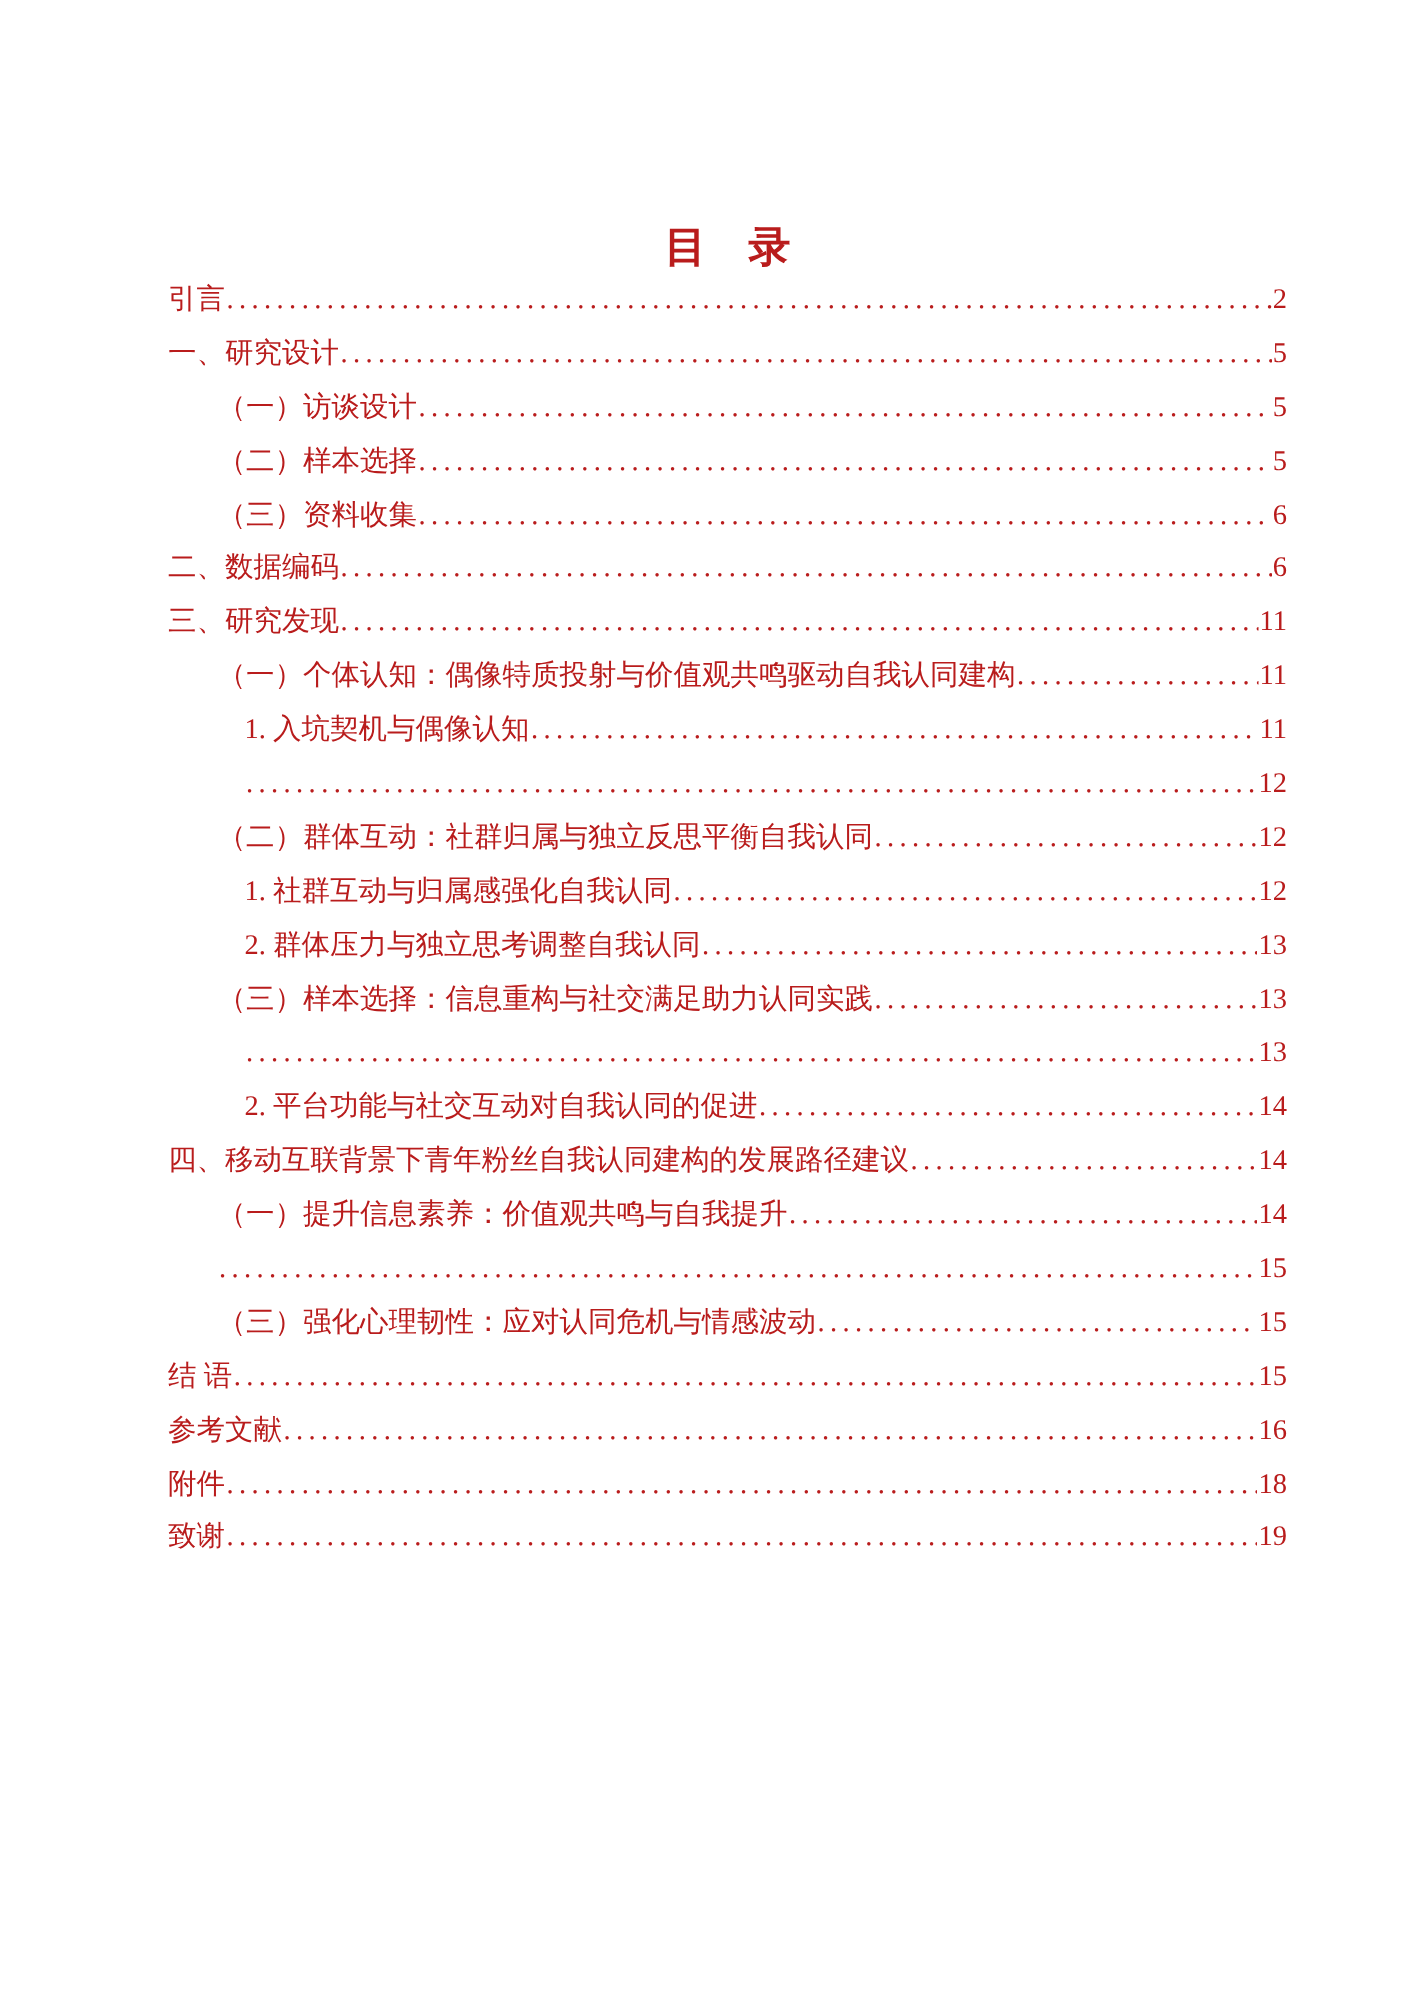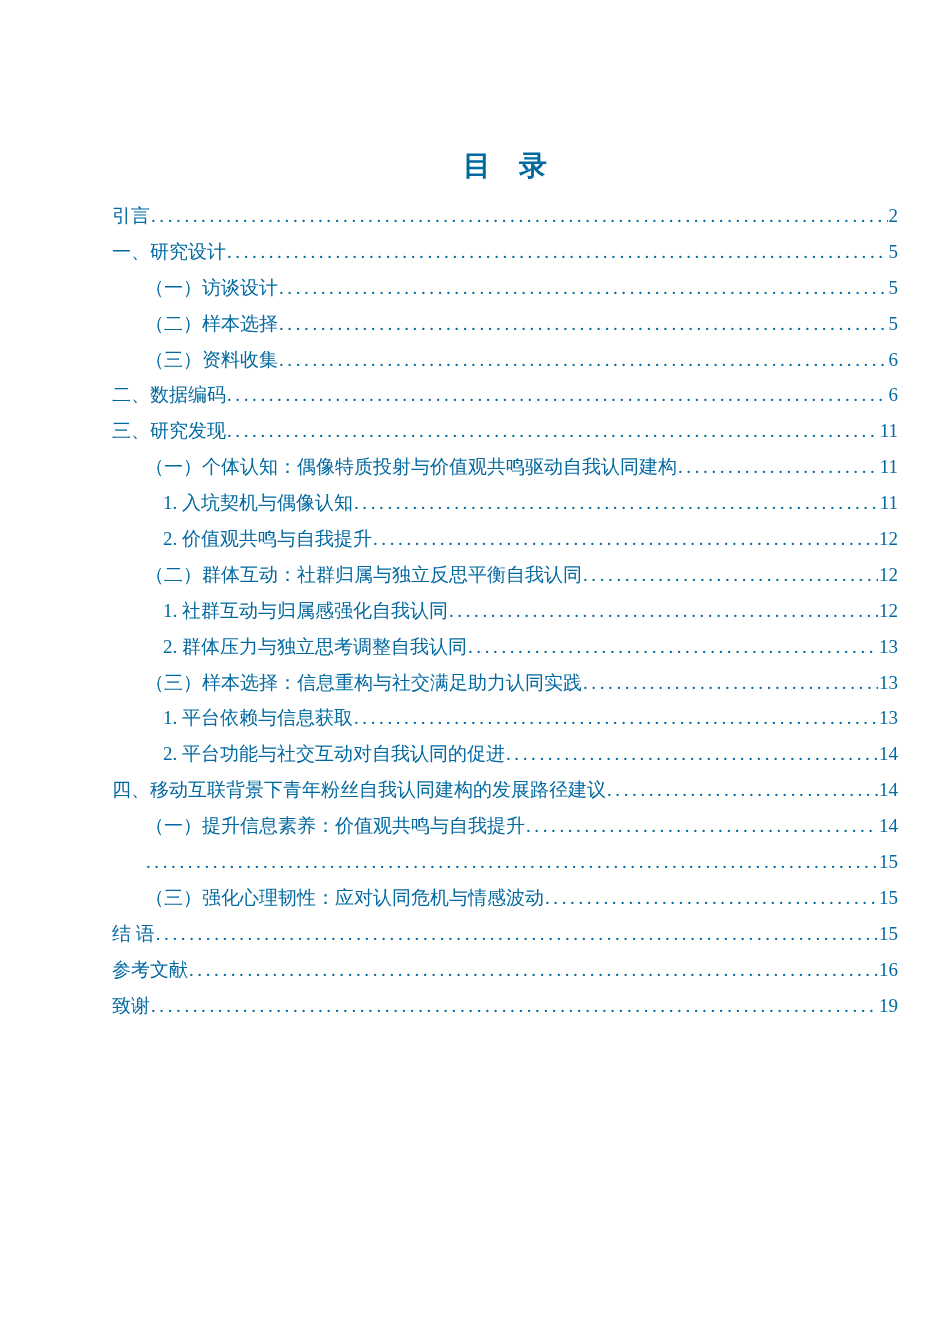--- a/index.html
+++ b/index.html
@@ -6,35 +6,35 @@
     margin: 0;
     padding: 0;
     background: #ffffff;
   }
   .page {
     position: relative;
     width: 950px;
     height: 1344px;
     background: #ffffff;
     box-sizing: border-box;
-    padding: 0 52px 0 112px;
+    padding: 0 92px 0 112px;
     font-family: "Liberation Serif", "DejaVu Serif", serif;
-    color: #0369a1;
+    color: #b91c1c;
     overflow: hidden;
   }
   .doc-title {
     padding-top: 149px;
     text-align: center;
     font-size: 28px;
     font-weight: bold;
     line-height: 33px;
     white-space: pre;
   }
   .toc {
-    margin-top: 16px;
+    margin-top: 0;
   }
   .toc-row {
     display: flex;
     align-items: baseline;
     height: 35.9px;
     line-height: 35.9px;
     font-size: 19px;
     overflow: hidden;
   }
   .toc-row.level-0 { padding-left: 0; }
@@ -117,21 +117,20 @@
     <span class="toc-pagenum">11</span>
   </div>
 
   <div class="toc-row level-2">
     <span class="toc-label">1. 入坑契机与偶像认知</span>
     <span class="toc-leader"></span>
     <span class="toc-pagenum">11</span>
   </div>
 
   <div class="toc-row level-2">
-    <span class="toc-label">2. 价值观共鸣与自我提升</span>
     <span class="toc-leader"></span>
     <span class="toc-pagenum">12</span>
   </div>
 
   <div class="toc-row level-1">
     <span class="toc-label">（二）群体互动：社群归属与独立反思平衡自我认同</span>
     <span class="toc-leader"></span>
     <span class="toc-pagenum">12</span>
   </div>
 
@@ -147,21 +146,20 @@
     <span class="toc-pagenum">13</span>
   </div>
 
   <div class="toc-row level-1">
     <span class="toc-label">（三）样本选择：信息重构与社交满足助力认同实践</span>
     <span class="toc-leader"></span>
     <span class="toc-pagenum">13</span>
   </div>
 
   <div class="toc-row level-2">
-    <span class="toc-label">1. 平台依赖与信息获取</span>
     <span class="toc-leader"></span>
     <span class="toc-pagenum">13</span>
   </div>
 
   <div class="toc-row level-2">
     <span class="toc-label">2. 平台功能与社交互动对自我认同的促进</span>
     <span class="toc-leader"></span>
     <span class="toc-pagenum">14</span>
   </div>
 
@@ -193,20 +191,25 @@
     <span class="toc-leader"></span>
     <span class="toc-pagenum">15</span>
   </div>
 
   <div class="toc-row level-0">
     <span class="toc-label">参考文献</span>
     <span class="toc-leader"></span>
     <span class="toc-pagenum">16</span>
   </div>
 
+  <div class="toc-row level-0">
+    <span class="toc-label">附件</span>
+    <span class="toc-leader"></span>
+    <span class="toc-pagenum">18</span>
+  </div>
 
   <div class="toc-row level-0">
     <span class="toc-label">致谢</span>
     <span class="toc-leader"></span>
     <span class="toc-pagenum">19</span>
   </div>
 </div>
 </div>
 
 </body></html>

